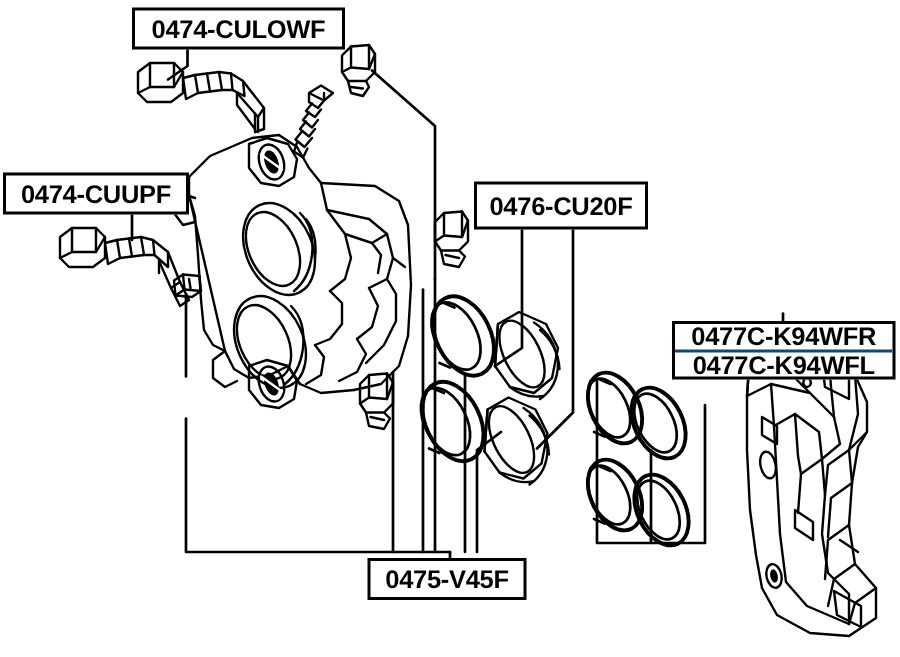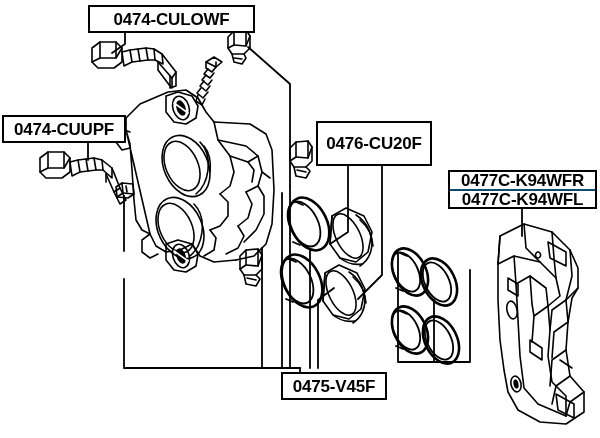--- a/index.html
+++ b/index.html
@@ -37,20 +37,21 @@
     white-space: nowrap;
     padding: 0 3px;
   }
   .label-stack {
     position: absolute;
     box-sizing: border-box;
     border: 2px solid #000000;
     background: #ffffff;
     display: flex;
     flex-direction: column;
+    margin-top: 44px;
   }
   .label-stack .row {
     flex: 1 1 0;
     display: flex;
     align-items: center;
     justify-content: center;
     color: #000000;
     font-weight: bold;
     font-size: 17px;
     line-height: 1;
@@ -299,34 +300,34 @@
         <ellipse cx="516" cy="384" rx="5" ry="8" transform="rotate(-12 516 384)"></ellipse>
         <ellipse cx="516" cy="384" rx="2.5" ry="4.5" transform="rotate(-12 516 384)" fill="#000000" stroke="none"></ellipse>
         <path d="M538 252 a2.5 3 0 1 0 0.1 0"></path>
         <path d="M560 360 L572 368"></path>
         <path d="M530 340 L542 348 L542 360 L530 352 Z"></path>
       </g>
 
     </g>
   </svg>
 
-  <div class="label-box" style="left:88px; top:5px; width:167px; height:28px;">
+  <div class="label-box" style="left:88px; top:5px; width:142px; height:28px;">
     <span>0474-CULOWF</span>
   </div>
 
   <div class="label-box" style="left:2px; top:115px; width:124px; height:28px;">
     <span>0474-CUUPF</span>
   </div>
 
-  <div class="label-box" style="left:316px; top:121px; width:116px; height:45px;">
+  <div class="label-box" style="left:316px; top:121px; width:116px; height:32px;">
     <span>0476-CU20F</span>
   </div>
 
 
-  <div class="label-box" style="left:245px; top:372px; width:106px; height:28px;margin-left:36px;">
+  <div class="label-box" style="left:245px; top:372px; width:106px; height:28px;">
     <span>0475-V45F</span>
   </div>
 
   <div class="label-stack" style="left:448px; top:170px; width:149px; height:39px;">
     <div class="row">
       <span>0477C-K94WFR</span>
     </div>
     <div class="row divider">
       <span>0477C-K94WFL</span>
     </div>

